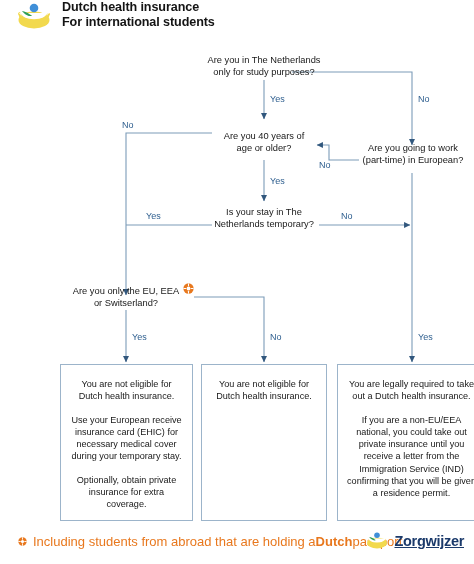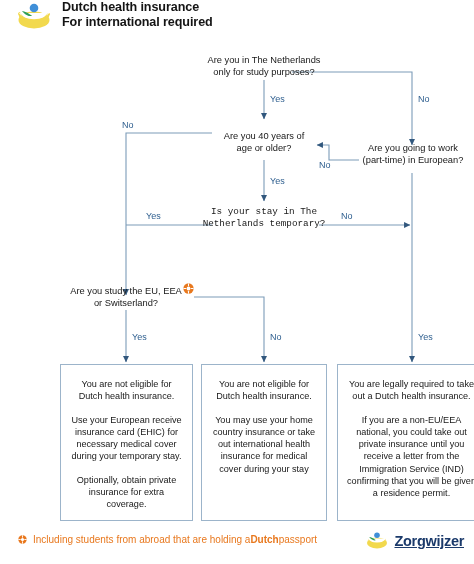--- a/index.html
+++ b/index.html
@@ -106,21 +106,21 @@
     top: 528px;
     width: 474px;
     height: 36px;
   }
   .foot-note {
     position: absolute;
     left: 18px;
     top: 6px;
     display: flex;
     align-items: center;
-    font-size: 10px;
+    font-size: 13px;
     color: #e8781e;
     white-space: nowrap;
   }
   .foot-ast {
     width: 9px;
     height: 9px;
     margin-right: 6px;
     flex: 0 0 auto;
   }
   .foot-note b { font-weight: bold; }
@@ -153,21 +153,21 @@
     <path d="M4 13 C4 13 8 27 20 27 C32 27 36 14 36 14 L34 13 C34 13 30 24 20 24 C10 24 6 12 6 12 Z" fill="#f2d94e"></path>
     <path d="M5 12 C5 12 9 28 20 28 C31 28 36 13 36 13 C36 13 33 15 31 16 C28 24 24 25 20 25 C14 25 9 18 5 12 Z" fill="#f2d94e"></path>
     <ellipse cx="20" cy="20" rx="15.5" ry="8.5" fill="#f2d94e"></ellipse>
     <path d="M5 13 A15.5 8.5 0 0 0 35 13 Z" fill="#ffffff"></path>
     <path d="M6 13 C10 22 15 25 20 25 C26 25 31 21 34 13 C34 13 28 21 20 21 C12 21 6 13 6 13 Z" fill="#f2d94e"></path>
     <path d="M8 11 C8 11 12 17 18 16 C18 16 14 12 8 11 Z" fill="#2f9e54"></path>
     <circle cx="20" cy="8" r="4.3" fill="#3f8fd8"></circle>
   </svg>
   <div class="header-title">
     <span>Dutch health insurance</span>
-    <span>For international required</span>
+    <span>For international students</span>
   </div>
 </div>
 
 <div class="canvas">
 
   <svg class="connectors" viewBox="0 0 474 564">
     <defs>
       <marker id="ah" markerWidth="7" markerHeight="7" refX="5.4" refY="3" orient="auto">
         <path d="M0,0.3 L5.6,3 L0,5.7 z" fill="#31577d"></path>
       </marker>
@@ -206,27 +206,27 @@
   <div class="q" style="left:163px; top:130px; width:144px;">
     <div>Are you 40 years of</div>
     <div>age or older?</div>
   </div>
 
   <div class="q" style="left:311px; top:142px; width:146px;">
     <div>Are you going to work</div>
     <div>(part-time) in European?</div>
   </div>
 
-  <div class="q" style="left:163px; top:206px; width:144px;font-family:Liberation Mono, monospace;">
+  <div class="q" style="left:163px; top:206px; width:144px;">
     <div>Is your stay in The</div>
     <div>Netherlands temporary?</div>
   </div>
 
   <div class="q" style="left:25px; top:285px; width:144px;">
-    <div>Are you study the EU, EEA</div>
+    <div>Are you only the EU, EEA</div>
     <div>or Switserland?</div>
   </div>
 
   <svg class="ast" viewBox="0 0 12 12" style="left:154px; top:283px;">
     <circle cx="6" cy="6" r="5.6" fill="#e8781e"></circle>
     <circle cx="6" cy="6" r="2.1" fill="#ffffff"></circle>
     <g stroke="#ffffff" stroke-width="1.1" stroke-linecap="round">
       <line x1="6" y1="0.9" x2="6" y2="3"></line>
       <line x1="6" y1="9" x2="6" y2="11.1"></line>
       <line x1="0.9" y1="6" x2="3" y2="6"></line>
@@ -246,21 +246,20 @@
   <div class="elabel" style="left:389px; top:332px;">Yes</div>
 
   <div class="obox" style="left:31px; top:364px; width:133px; height:157px;">
     <p>You are not eligible for Dutch health insurance.</p>
     <p>Use your European receive insurance card (EHIC) for necessary medical cover during your temporary stay.</p>
     <p>Optionally, obtain private insurance for extra coverage.</p>
   </div>
 
   <div class="obox" style="left:172px; top:364px; width:126px; height:157px;">
     <p>You are not eligible for Dutch health insurance.</p>
-    <p>You may use your home country insurance or take out international health insurance for medical cover during your stay</p>
   </div>
 
   <div class="obox" style="left:308px; top:364px; width:149px; height:157px;">
     <p>You are legally required to take out a Dutch health insurance.</p>
     <p>If you are a non-EU/EEA national, you could take out private insurance until you receive a letter from the Immigration Service (IND) confirming that you will be given a residence permit.</p>
   </div>
 </div>
 
 <div class="footer">
   <div class="foot-note">

